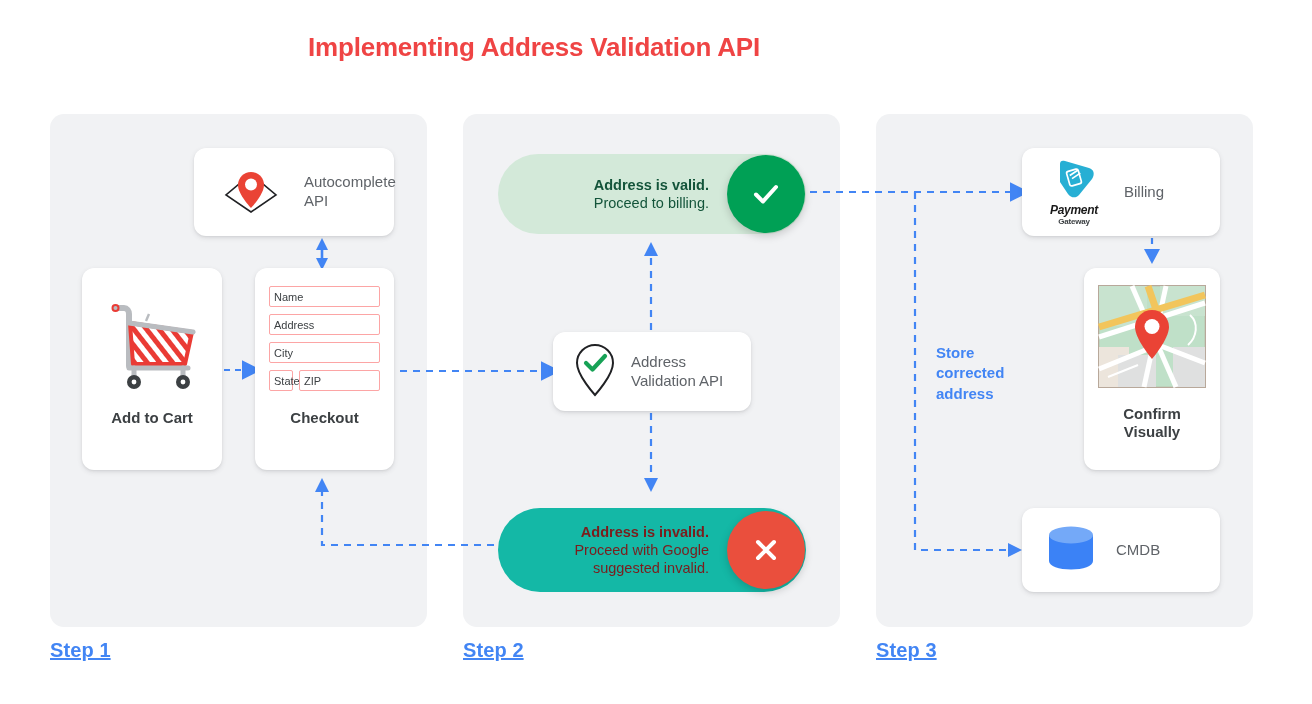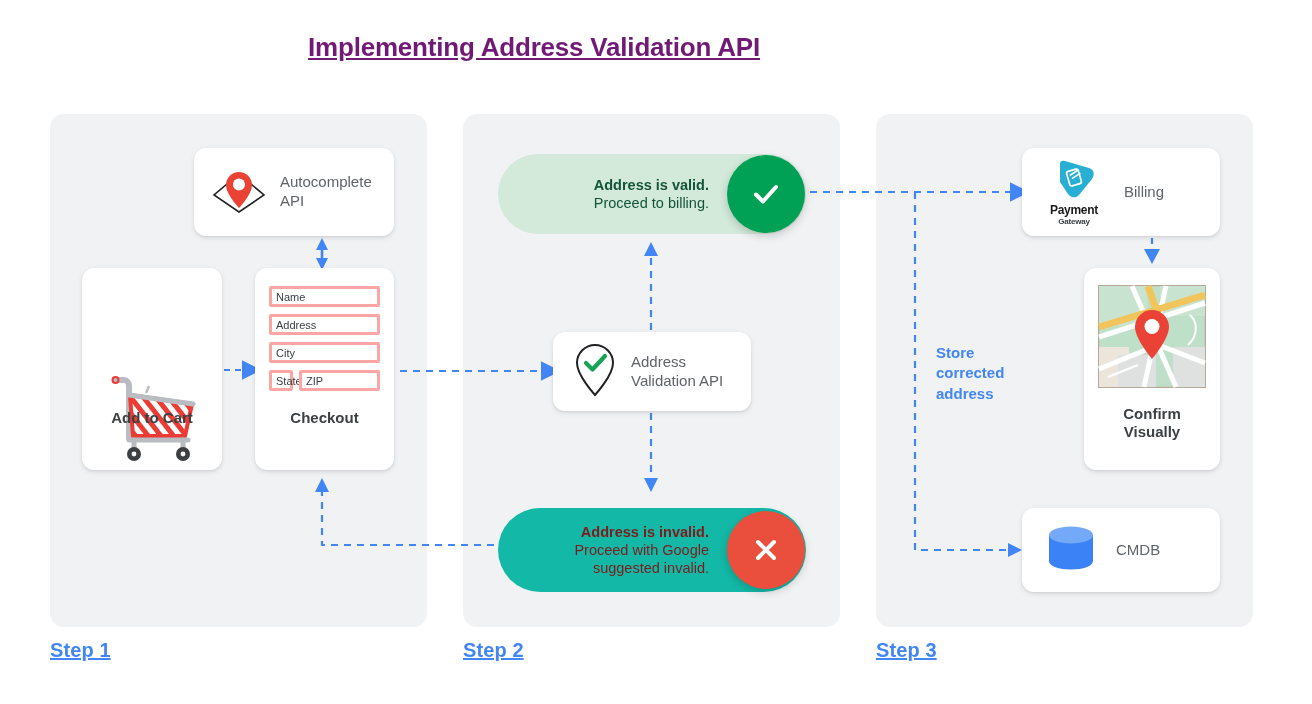--- a/index.html
+++ b/index.html
@@ -8,23 +8,22 @@
     background: #ffffff;
     font-family: "Liberation Sans", sans-serif;
     overflow: hidden;
   }
   #stage { position: relative; width: 1312px; height: 704px; }
 
   
   .title {
     position: absolute; left: 0; top: 32px; width: 1068px;
     text-align: center;
-    font-size: 26px; font-weight: 700; color: #701a75;
+    font-size: 26px; font-weight: 700; color: #ef4444;
     letter-spacing: -0.2px;
-    text-decoration: underline;
   }
 
   
   .panel {
     position: absolute;
     background: #f1f2f4;
     border-radius: 14px;
   }
   #panel1 { left: 50px;  top: 114px; width: 377px; height: 513px; }
   #panel2 { left: 463px; top: 114px; width: 377px; height: 513px; }
@@ -56,39 +55,39 @@
     color: #3c4043;
     font-size: 15px;
     font-weight: 700;
     text-align: center;
     line-height: 1.25;
   }
 
   
   #autocomplete-card {
     left: 194px; top: 148px; width: 200px; height: 88px;
-    display: flex; align-items: center; gap: 12px; padding-left: 16px;
+    display: flex; align-items: center; gap: 24px; padding-left: 28px;
   }
   #autocomplete-card .card-label { white-space: pre-line; }
 
   
   #addtocart-card {
     left: 82px; top: 268px; width: 140px; height: 202px;
     display: flex; flex-direction: column; align-items: center;
-    justify-content: flex-end; padding-top: 22px;
+    justify-content: flex-start; padding-top: 22px;
   }
   #addtocart-card .card-caption { position: absolute; bottom: 42px; left: 0; right: 0; }
 
   
   #checkout-card {
     left: 255px; top: 268px; width: 139px; height: 202px;
     padding: 18px 14px 0 14px;
   }
   .field {
-    border: 3px solid #fca5a5;
+    border: 1px solid #fca5a5;
     background: #ffffff;
     border-radius: 2px;
     height: 21px;
     margin-bottom: 7px;
     font-size: 11px;
     color: #3c4043;
     display: flex; align-items: center;
     padding-left: 4px;
   }
   .field-row { display: flex; gap: 6px; }
@@ -152,21 +151,21 @@
   }
 
   
   #connectors {
     position: absolute; left: 0; top: 0; width: 1312px; height: 704px;
     pointer-events: none;
   }
 
   .payment-logo-text {
     font-size: 12px; font-weight: 700; color: #1a1a1a;
-    letter-spacing: -0.3px; line-height: 1;
+    letter-spacing: -0.3px; line-height: 1; font-style: italic;
   }
   .payment-logo-sub {
     font-size: 8px; font-weight: 700; color: #3c4043;
     letter-spacing: -0.2px; line-height: 1; margin-top: 2px;
   }
 </style>
 </head>
 <body>
 
 <div id="stage">

